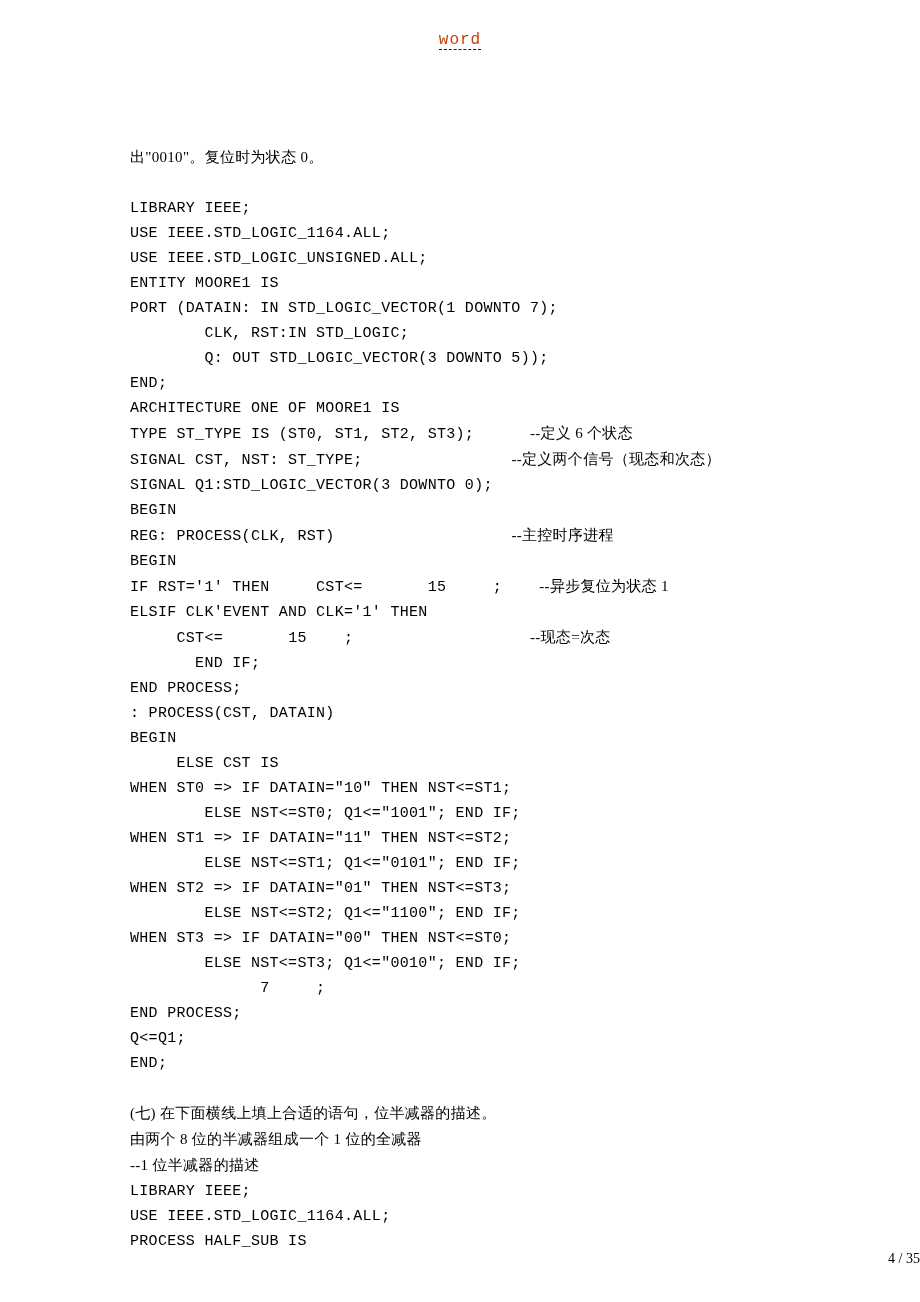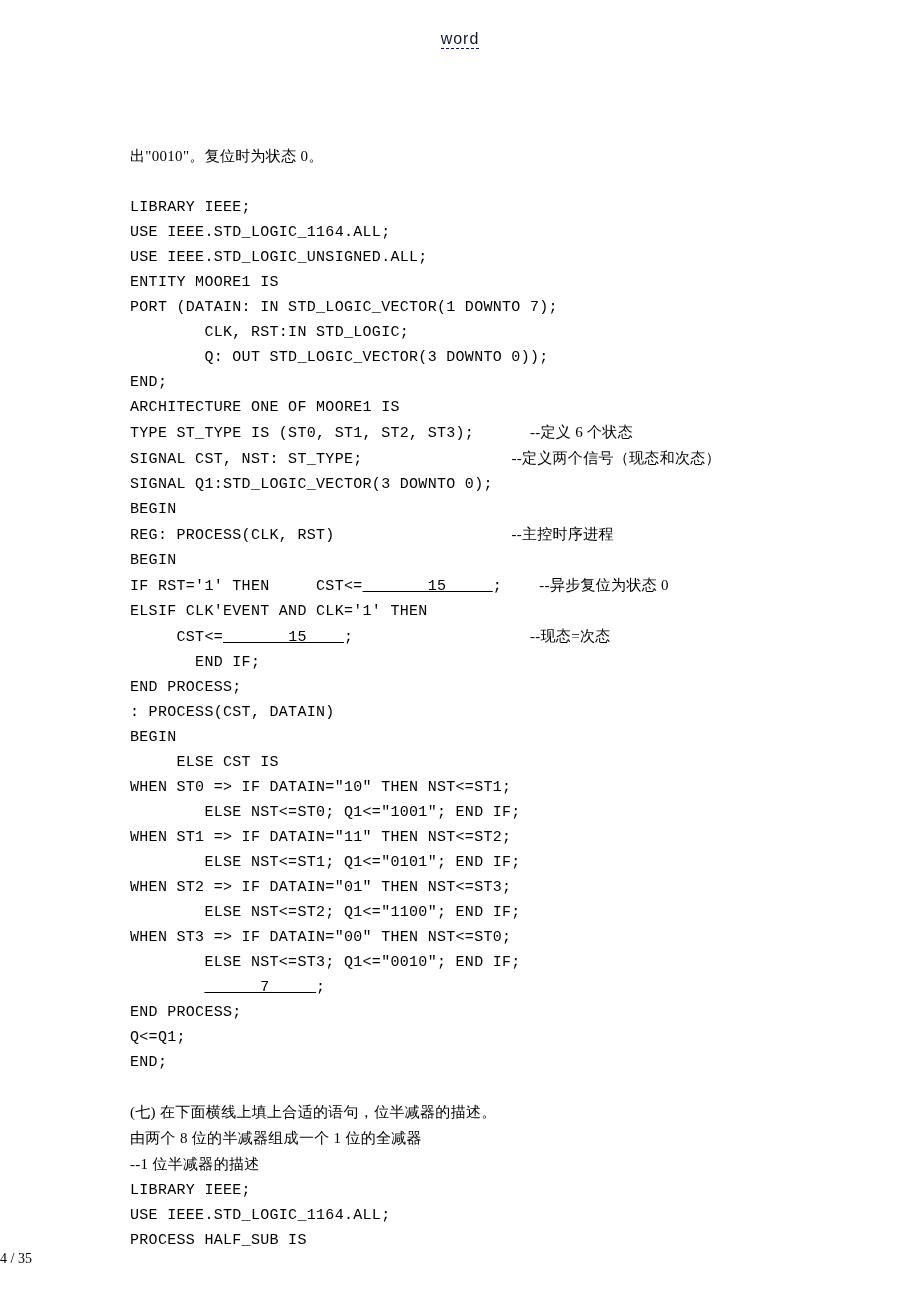--- a/index.html
+++ b/index.html
@@ -12,22 +12,22 @@
     width: 920px;
     height: 1302px;
     margin: 0 auto;
     background: #fff;
     position: relative;
     box-sizing: border-box;
     padding: 30px 130px 0 130px;
   }
   .header-link {
     text-align: right;
-    color: #0f172a;
-    font-family: Liberation Sans, sans-serif;
+    color: #c2410c;
+    font-family: Liberation Mono, monospace;
     font-size: 16px;
     letter-spacing: 1px;
     border-bottom: 1px dashed #0000cc;
     display: inline-block;
     margin-bottom: 40px;
   }
   .header-wrap {
     text-align: center;
     margin-bottom: 55px;
   }
@@ -36,59 +36,58 @@
     line-height: 25px;
     color: #000;
     font-family: Consolas, "Courier New", monospace;
     white-space: pre;
     letter-spacing: 0.3px;
   }
   .cn {
     font-family: "SimSun", "宋体", serif;
   }
   .u {
-    text-decoration: underline;
     display: inline-block;
   }
   .footer {
     position: absolute;
     bottom: 35px;
     left: 0;
     right: 0;
-    text-align: left;
+    text-align: right;
     font-size: 14px;
     font-family: "SimSun", serif;
   }
 </style>
 </head>
 <body>
 
 <div class="page">
   <div class="header-wrap">
     <span class="header-link">word</span>
   </div>
 
   <div class="content"><span class="cn">出"0010"。复位时为状态 0。</span>
 
 <span>LIBRARY IEEE;</span>
 <span>USE IEEE.STD_LOGIC_1164.ALL;</span>
 <span>USE IEEE.STD_LOGIC_UNSIGNED.ALL;</span>
 <span>ENTITY MOORE1 IS</span>
 <span>PORT (DATAIN: IN STD_LOGIC_VECTOR(1 DOWNTO 7);</span>
 <span>        CLK, RST:IN STD_LOGIC;</span>
-<span>        Q: OUT STD_LOGIC_VECTOR(3 DOWNTO 0));</span>
+<span>        Q: OUT STD_LOGIC_VECTOR(3 DOWNTO 5));</span>
 <span>END;</span>
 <span>ARCHITECTURE ONE OF MOORE1 IS</span>
 <span>TYPE ST_TYPE IS (ST0, ST1, ST2, ST3);      </span><span class="cn">--定义 6 个状态</span>
 <span>SIGNAL CST, NST: ST_TYPE;                </span><span class="cn">--定义两个信号（现态和次态）</span>
 <span>SIGNAL Q1:STD_LOGIC_VECTOR(3 DOWNTO 0);</span>
 <span>BEGIN</span>
 <span>REG: PROCESS(CLK, RST)                   </span><span class="cn">--主控时序进程</span>
 <span>BEGIN</span>
-<span>IF RST='1' THEN     CST&lt;=</span><span class="u">       15     </span><span>;    </span><span class="cn">--异步复位为状态 0</span>
+<span>IF RST='1' THEN     CST&lt;=</span><span class="u">       15     </span><span>;    </span><span class="cn">--异步复位为状态 1</span>
 <span>ELSIF CLK'EVENT AND CLK='1' THEN</span>
 <span>     CST&lt;=</span><span class="u">       15    </span><span>;                   </span><span class="cn">--现态=次态</span>
 <span>       END IF;</span>
 <span>END PROCESS;</span>
 <span>: PROCESS(CST, DATAIN)</span>
 <span>BEGIN</span>
 <span>     ELSE CST IS</span>
 <span>WHEN ST0 =&gt; IF DATAIN="10" THEN NST&lt;=ST1;</span>
 <span>        ELSE NST&lt;=ST0; Q1&lt;="1001"; END IF;</span>
 <span>WHEN ST1 =&gt; IF DATAIN="11" THEN NST&lt;=ST2;</span>

